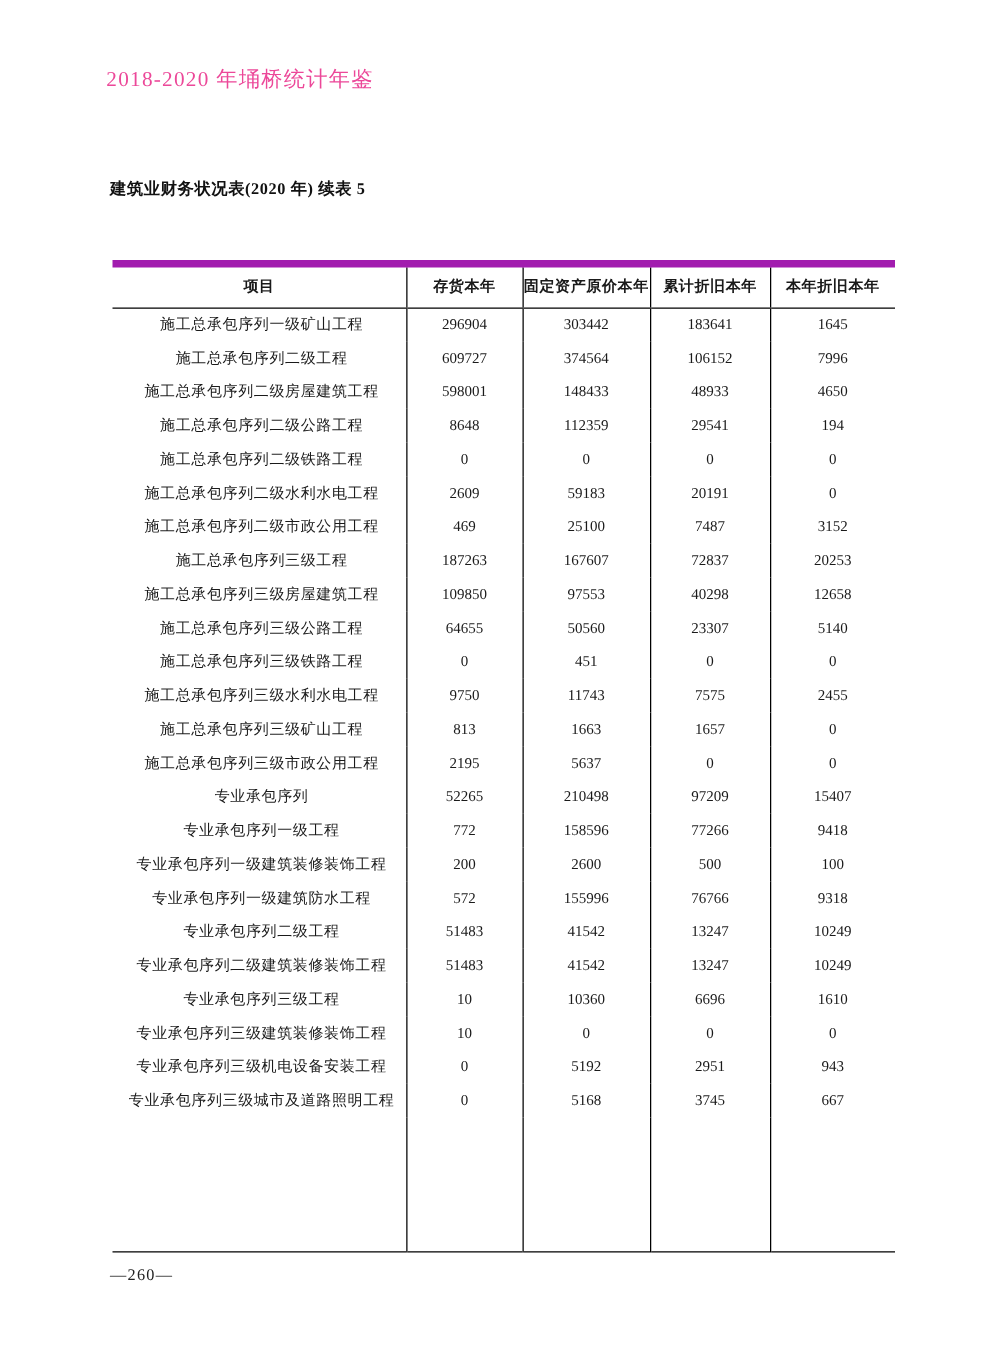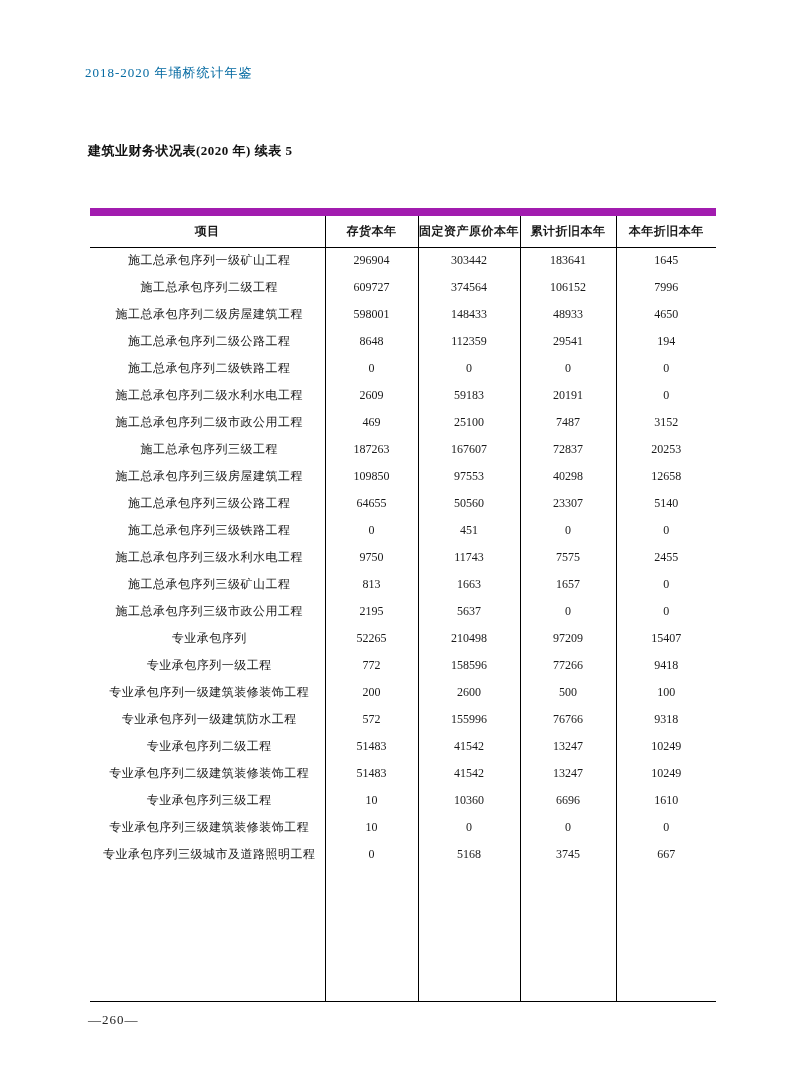--- a/index.html
+++ b/index.html
@@ -11,43 +11,43 @@
   .page {
     position: relative;
     width: 800px;
     height: 1088px;
     background: #ffffff;
     overflow: hidden;
   }
   .doc-header {
     position: absolute;
     left: 85px;
-    top: 64px;
-    font-size: 13px;
+    top: 52px;
+    font-size: 17px;
     letter-spacing: 1px;
-    color: #0369a1;
+    color: #ec4899;
   }
   .table-title {
     position: absolute;
     left: 88px;
     top: 142px;
     font-size: 13px;
     font-weight: bold;
     letter-spacing: 0.5px;
     color: #111;
   }
   .stat-table {
     position: absolute;
     left: 90px;
     top: 208px;
     width: 626px;
     height: 794px;
     border-collapse: collapse;
     table-layout: fixed;
-    border-top: 8px solid #a21caf;
+    border-top: 6px solid #a21caf;
     border-bottom: 1px solid #000;
     font-size: 12px;
   }
   .stat-table thead th {
     height: 35px;
     font-size: 12px;
     font-weight: bold;
     text-align: center;
     vertical-align: middle;
     border-bottom: 1px solid #000;
@@ -253,20 +253,27 @@
           <td class="val">1610</td>
         </tr>
         <tr>
           <td class="item">专业承包序列三级建筑装修装饰工程</td>
           <td class="val">10</td>
           <td class="val">0</td>
           <td class="val">0</td>
           <td class="val">0</td>
         </tr>
         <tr>
+          <td class="item">专业承包序列三级机电设备安装工程</td>
+          <td class="val">0</td>
+          <td class="val">5192</td>
+          <td class="val">2951</td>
+          <td class="val">943</td>
+        </tr>
+        <tr>
           <td class="item">专业承包序列三级城市及道路照明工程</td>
           <td class="val">0</td>
           <td class="val">5168</td>
           <td class="val">3745</td>
           <td class="val">667</td>
         </tr>
         <tr class="filler">
           <td></td>
           <td></td>
           <td></td>

